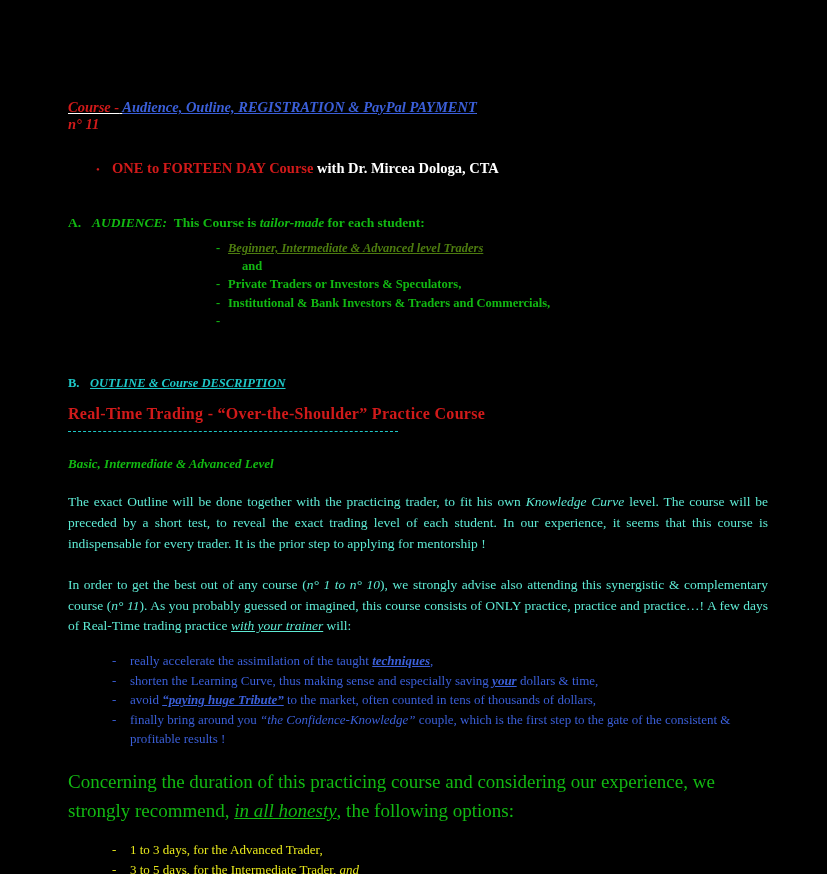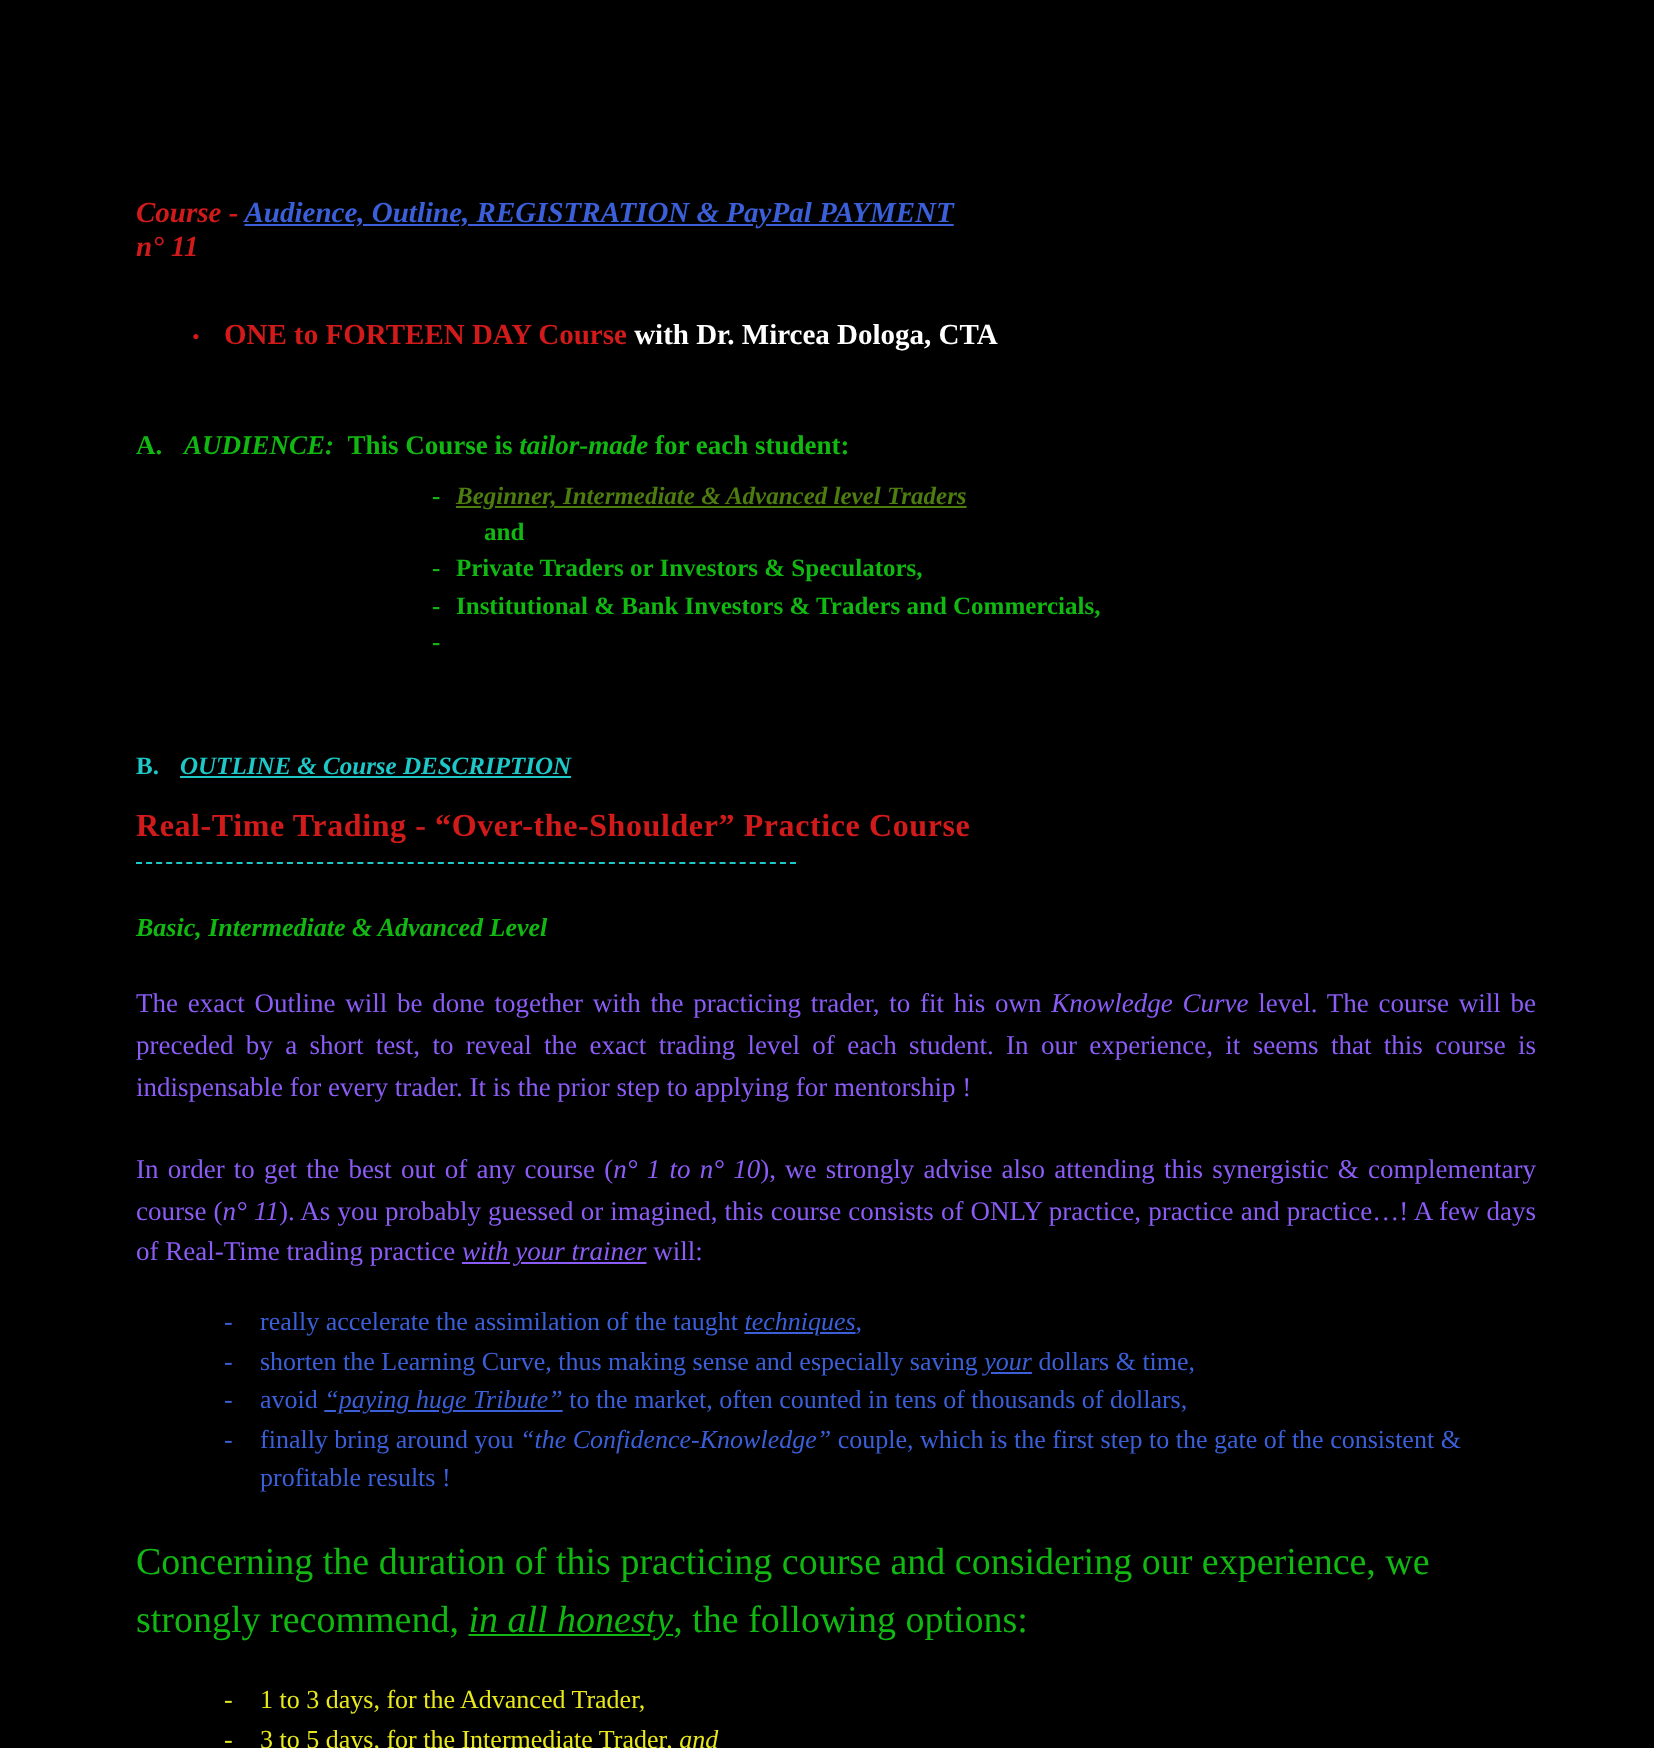--- a/index.html
+++ b/index.html
@@ -28,20 +28,21 @@
     width: 700px;
   }
 
   
   .hdr-line {
     font-size: 14.5px;
     font-weight: bold;
     font-style: italic;
     line-height: 1.25;
     margin-bottom: 2px;
+    text-decoration: underline;
   }
   .hdr-course {
     color: #d11a1a;
   }
   .hdr-link {
     color: #3b5fd9;
     text-decoration: underline;
   }
   .hdr-num {
     color: #d11a1a;
@@ -167,21 +168,21 @@
     font-size: 13px;
     font-weight: bold;
     font-style: italic;
     color: #12b812;
   }
 
   .para {
     margin-top: 20px;
     font-size: 13.5px;
     line-height: 1.55;
-    color: #8b5cf6;
+    color: #5eead4;
     text-align: justify;
     width: 700px;
   }
   .para .ital {
     font-style: italic;
   }
   .para .u {
     text-decoration: underline;
   }
 
@@ -193,21 +194,21 @@
     color: #3b5fd9;
   }
   .dash-row {
     display: flex;
     align-items: baseline;
   }
   .dash-mark {
     width: 18px;
     flex: 0 0 18px;
   }
-  .dash-row .u { text-decoration: underline; }
+  .dash-row .u { text-decoration: underline; font-weight: bold; }
   .dash-row .ital { font-style: italic; }
 
   .para2 {
     margin-top: 18px;
     font-size: 19px;
     line-height: 1.55;
     color: #12b812;
     width: 700px;
   }
   .para2 .ital-u {

